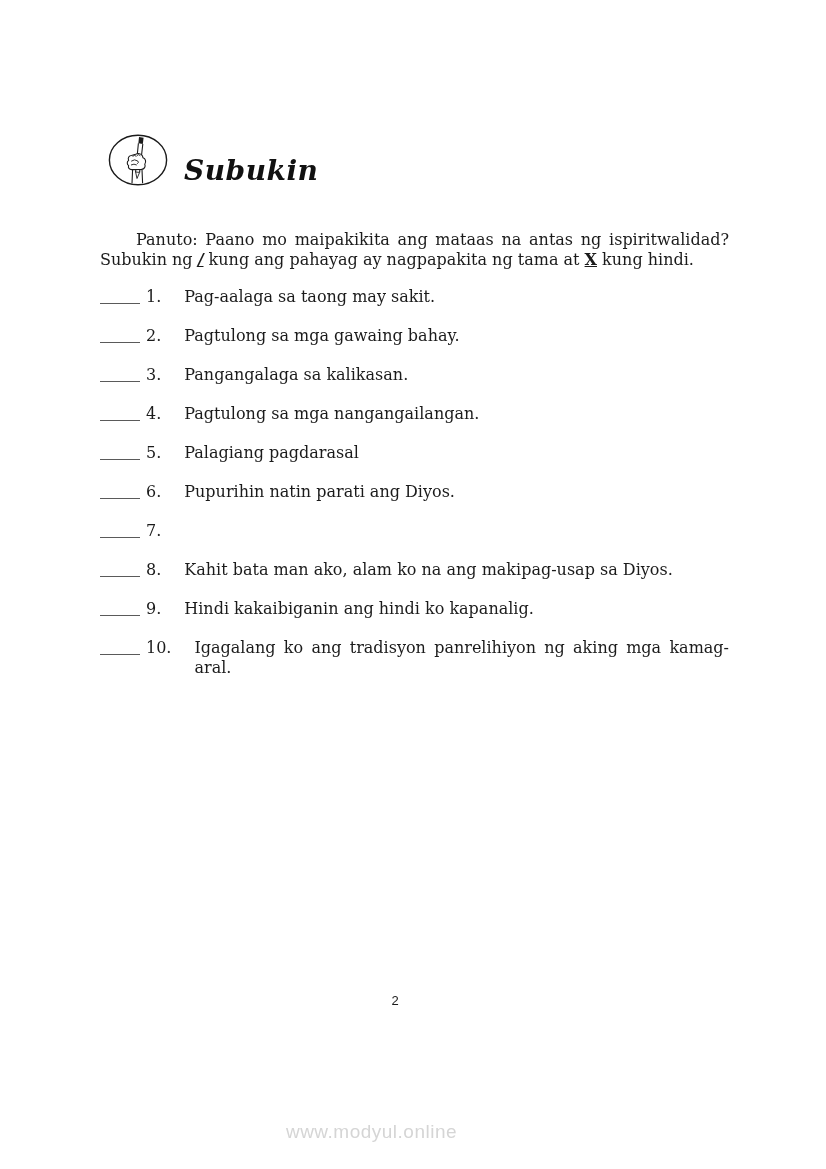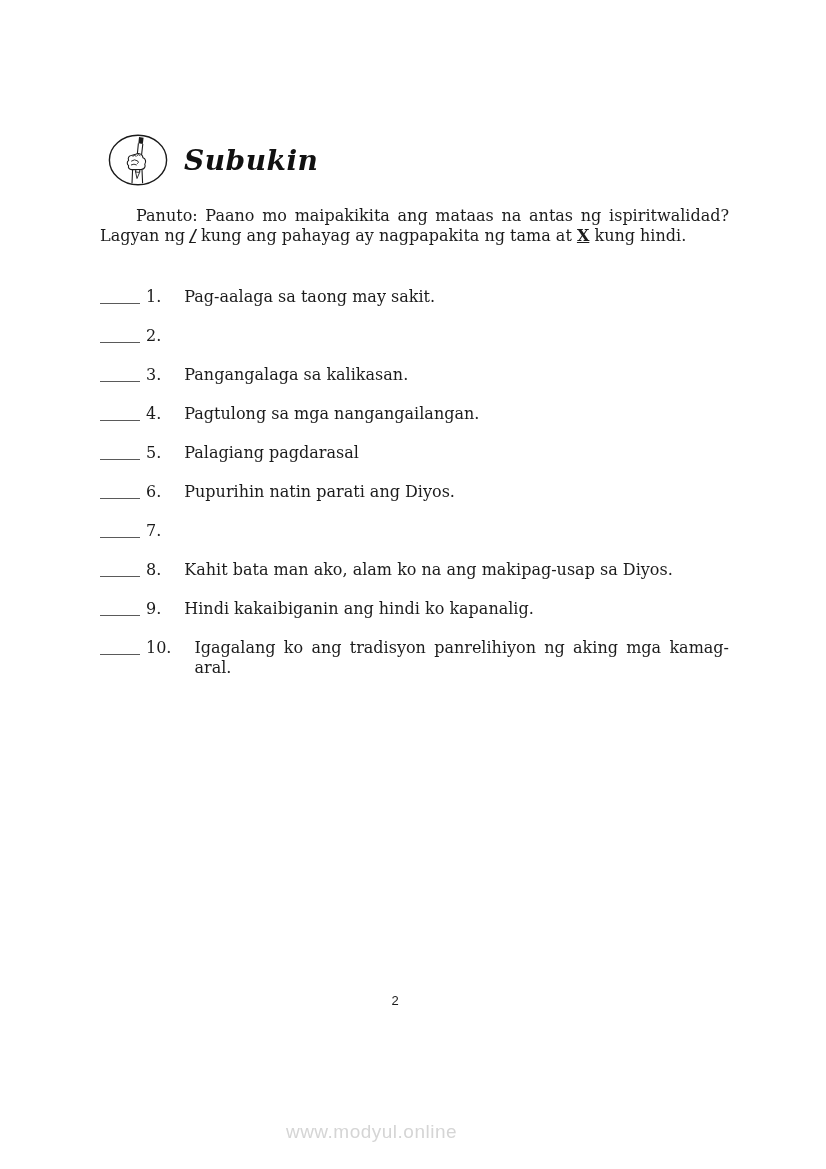--- a/index.html
+++ b/index.html
@@ -14,21 +14,21 @@
     background: #ffffff;
     overflow: hidden;
     font-family: "DejaVu Serif", "Liberation Serif", serif;
     color: #1b1b1b;
   }
   .header {
     position: absolute;
     left: 108px;
     top: 134px;
     display: flex;
-    align-items: center;
+    align-items: flex-end;
   }
   .icon-wrap {
     display: inline-block;
     width: 60px;
     height: 53px;
   }
   .icon-wrap svg { display: block; }
   .section-title {
     margin: 0 0 0 16px;
     font-size: 28px;
@@ -44,20 +44,21 @@
     top: 206px;
     font-size: 16px;
     line-height: 20px;
     margin: 0;
   }
   .instr-line1 {
     display: block;
     text-indent: 36px;
     text-align: justify;
     text-align-last: justify;
+    margin-top: 24px;
   }
   .instr-line2 {
     display: block;
     text-align: left;
   }
   .mark {
     font-weight: bold;
     text-decoration: underline;
   }
   .mark.slash { font-style: italic; }
@@ -134,33 +135,34 @@
         <path d="M23 31 q3 -1.6 5.8 0" stroke="#1b1b1b" stroke-width="0.9" fill="none"></path>
 
         <path d="M24.6 35.6 L24 49.4 M34 35.4 L34.6 49.2" stroke="#1b1b1b" stroke-width="1.1"></path>
       </svg>
     </span>
     <h1 class="section-title">Subukin</h1>
   </div>
 
   <p class="instructions">
       <span class="instr-line1">Panuto: Paano mo maipakikita ang mataas na antas ng ispiritwalidad?</span>
-      <span class="instr-line2"><span>Lagyan ng </span><span class="mark slash">/</span><span> kung ang pahayag ay nagpapakita ng tama at </span><span class="mark">X</span><span> kung hindi.</span></span>
+      <span class="instr-line2"><span>Subukin ng </span><span class="mark slash">/</span><span> kung ang pahayag ay nagpapakita ng tama at </span><span class="mark">X</span><span> kung hindi.</span></span>
     </p>
 
   <ol class="quiz" id="quiz-list">
     <li class="quiz-item">
       <span class="blank"></span>
       <span class="num">1.</span>
       <span class="text">Pag-aalaga sa taong may sakit.</span>
     </li>
 
     <li class="quiz-item">
       <span class="blank"></span>
       <span class="num">2.</span>
+      <span class="text">Pagtulong sa mga gawaing bahay.</span>
     </li>
 
     <li class="quiz-item">
       <span class="blank"></span>
       <span class="num">3.</span>
       <span class="text">Pangangalaga sa kalikasan.</span>
     </li>
 
     <li class="quiz-item">
       <span class="blank"></span>

